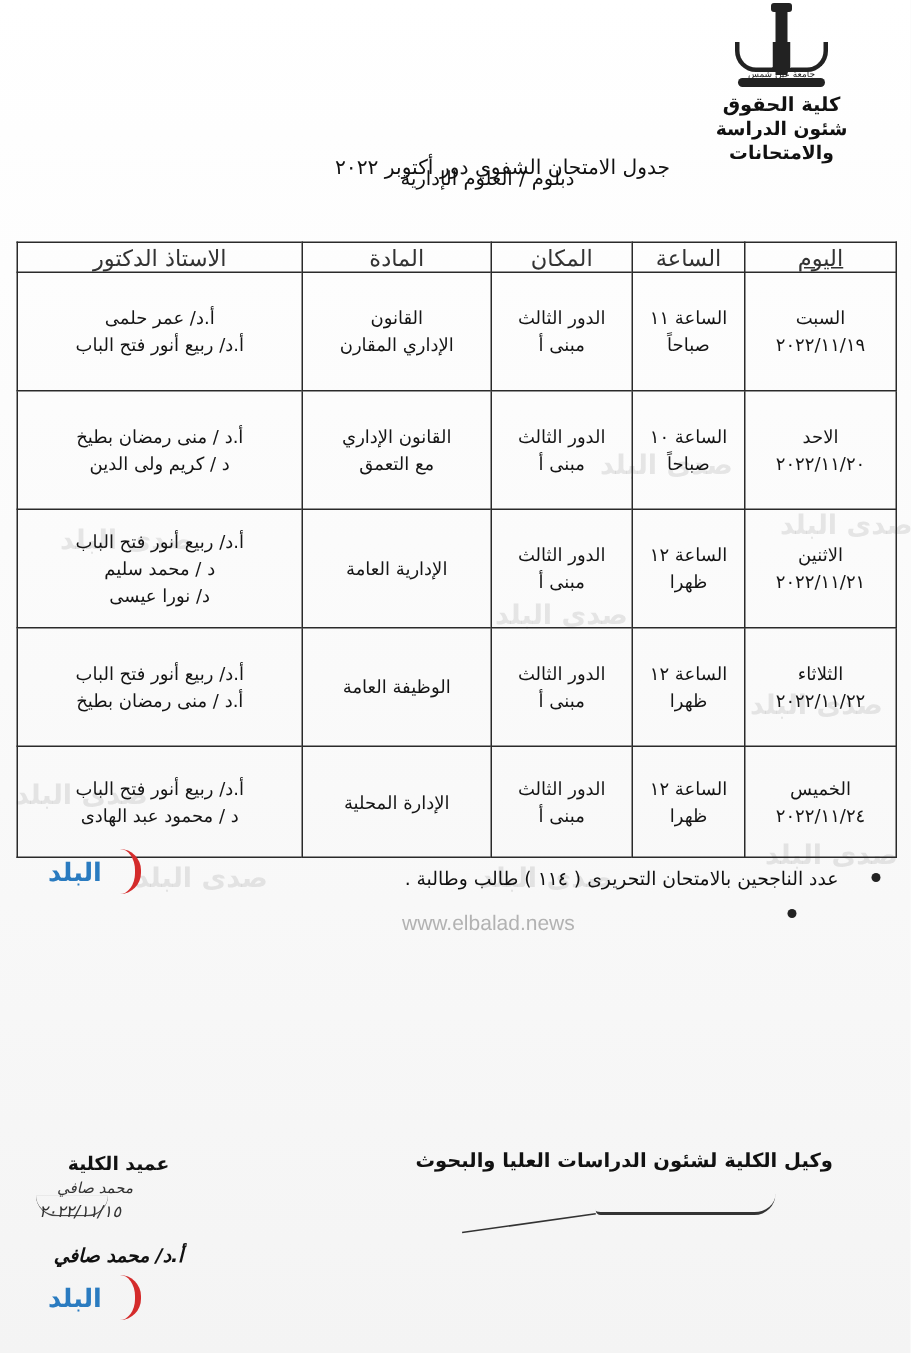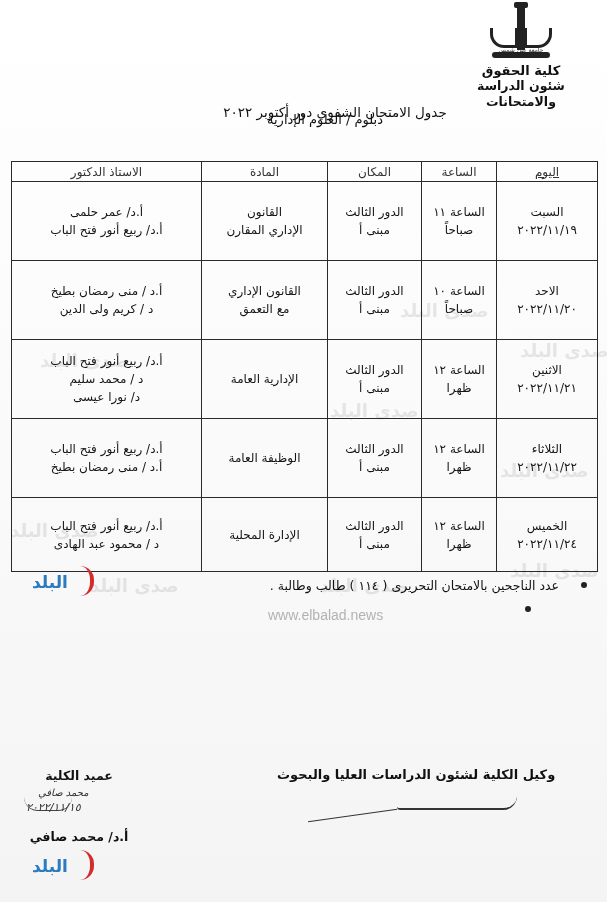--- a/index.html
+++ b/index.html
@@ -65,21 +65,21 @@
     .schedule {
       position: absolute; left: 11px; top: 161px; width: 586px;
       border-collapse: collapse; table-layout: fixed;
       font-size: 12px;
     }
     .schedule th, .schedule td {
       border: 1px solid #2a2a2a; text-align: center; vertical-align: middle;
       color: #151515;
     }
     .schedule th {
-      height: 20px; font-weight: normal; font-size: 12px; color: #333;
+      height: 20px; font-weight: normal; font-size: 15px; color: #333;
     }
     .schedule td { height: 79px; line-height: 18px; padding: 2px 4px; }
     .schedule tr.row-last td { height: 74px; }
     .cell-line { display: block; white-space: nowrap; }
     .c-day { width: 101px; }
     .c-time { width: 75px; }
     .c-place { width: 94px; }
     .c-subject { width: 126px; }
     .c-prof { width: 190px; }
     .stretch { letter-spacing: 2px; }
@@ -131,21 +131,21 @@
     .sig-left .scribble .sname {
       position: absolute; left: 14px; top: 0; font-size: 10px; font-style: italic; color: #333;
     }
     .sig-left .scribble .sdate {
       position: absolute; left: 2px; top: 14px; font-size: 11px; font-style: italic; color: #333;
     }
     .sig-left .scribble .sline {
       position: absolute; left: 0; top: 10px; width: 48px; height: 14px;
       border-bottom: 1.5px solid #444; border-radius: 0 0 20px 20px;
     }
-    .sig-left .name { font-size: 12.5px; font-weight: bold; color: #111; margin-top: 12px; }
+    .sig-left .name { font-size: 12.5px; font-weight: bold; color: #111; margin-top: 12px; font-style: italic; }
     .sig-right {
       position: absolute; right: 30px; top: 767px; width: 300px; text-align: left;
     }
     .sig-right .role { font-size: 13px; font-weight: bold; color: #111; }
     .sig-right .scribble {
       position: relative; height: 40px; margin-top: 4px;
     }
     .sig-right .scribble .s1 {
       position: absolute; right: 60px; top: 10px; width: 120px; height: 14px;
       border-bottom: 2px solid #333; border-radius: 0 0 40px 10px;

